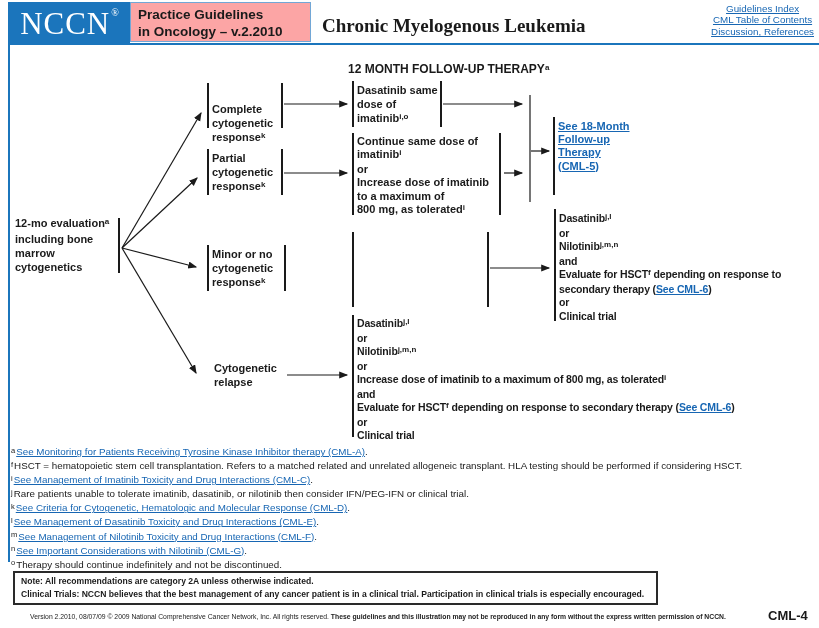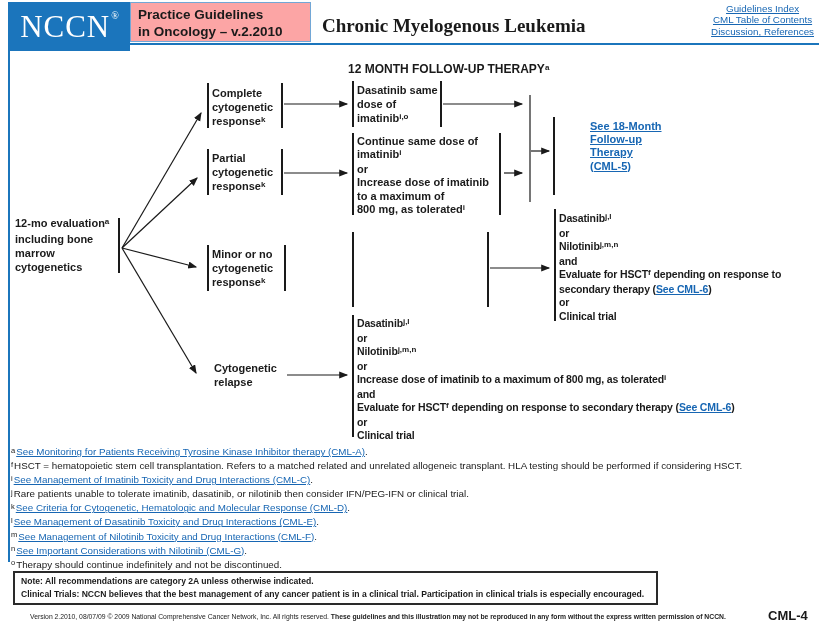--- a/index.html
+++ b/index.html
@@ -5,42 +5,42 @@
   :root{
     --nccn-blue:#1b75bc;
     --link-blue:#1766b3;
     --ink:#1a1a1a;
   }
   html,body{margin:0;padding:0;background:#fff;}
   .page{position:relative;width:819px;height:628px;background:#fff;overflow:hidden;
         font-family:"Liberation Sans", sans-serif;color:var(--ink);}
 
   
-  .logo-box{position:absolute;left:8px;top:2px;width:122px;height:49px;background:var(--nccn-blue);
+  .logo-box{position:absolute;left:8px;top:2px;width:122px;height:43px;background:var(--nccn-blue);
             display:flex;align-items:center;justify-content:center;}
   .logo-text{color:#fff;font-family:"Liberation Serif", serif;font-size:31px;letter-spacing:1px;}
   .logo-reg{color:#fff;font-family:"Liberation Serif", serif;font-size:10px;position:relative;top:-11px;left:1px;}
   .pg-box{position:absolute;left:130px;top:2px;width:181px;height:40px;background:#fca5a5;
           border:1.5px solid #72a7d6;box-sizing:border-box;padding:3px 0 0 7px;
           font-weight:bold;font-size:13.5px;line-height:17px;}
   .page-title{position:absolute;left:322px;top:15px;font-size:19px;font-weight:bold;white-space:nowrap;font-family:Liberation Serif, serif;}
   .nav-links{position:absolute;right:5px;top:3px;text-align:center;font-size:9.8px;line-height:11.4px;}
   .nav-links a{color:var(--link-blue);text-decoration:underline;cursor:pointer;display:block;}
   .header-rule{position:absolute;left:8px;top:42.5px;width:811px;height:2.2px;background:var(--nccn-blue);}
   .left-rule{position:absolute;left:8px;top:2px;width:2.2px;height:560px;background:var(--nccn-blue);}
 
   
   .fc{position:absolute;font-weight:bold;font-size:11px;line-height:14px;white-space:nowrap;}
   .fc-sm{font-size:10.5px;letter-spacing:-0.15px;line-height:13.5px;}
   .sup{font-size:8px;position:relative;top:-3.5px;letter-spacing:0;}
   .lnk{color:var(--link-blue);text-decoration:underline;cursor:pointer;}
   .ind{padding-left:8px;}
   .bar{position:absolute;width:1.6px;background:#1a1a1a;}
   .section-title{position:absolute;left:348px;top:62px;font-size:12px;font-weight:bold;white-space:nowrap;}
-  .linkbox{color:var(--link-blue);text-decoration:underline;cursor:pointer;margin-left:32px;}
+  .linkbox{color:var(--link-blue);text-decoration:underline;cursor:pointer;}
   svg.connectors{position:absolute;left:0;top:0;pointer-events:none;}
 
   
   .footnotes{position:absolute;left:11px;top:445px;font-size:9.8px;line-height:13.1px;white-space:nowrap;}
   .footnotes .sup{font-size:7.5px;top:-2.5px;margin-right:1px;}
 
   
   .note-box{position:absolute;left:13px;top:571px;width:629px;height:26px;border:2px solid #2a2a2a;
             padding:2px 6px;font-size:8.6px;font-weight:bold;line-height:12.6px;white-space:nowrap;}
   .footer-text{position:absolute;left:30px;top:613px;font-size:6.8px;color:#222;white-space:nowrap;}
@@ -97,21 +97,21 @@
 
   <div class="fc" style="left:15px;top:216px;">
       <div><span>12-mo evaluation</span><span class="sup">a</span></div>
       <div><span>including bone</span></div>
       <div><span>marrow</span></div>
       <div><span>cytogenetics</span></div>
     </div>
   <div class="bar" style="left:118px;top:218px;height:55px;"></div>
 
   <div class="bar" style="left:207px;top:83px;height:45px;"></div>
-  <div class="fc" style="left:212px;top:86px;">
+  <div class="fc" style="left:212px;top:102px;">
       <div><span>Complete</span></div>
       <div><span>cytogenetic</span></div>
       <div><span>response</span><span class="sup">k</span></div>
     </div>
   <div class="bar" style="left:281px;top:83px;height:45px;"></div>
 
   <div class="bar" style="left:207px;top:149px;height:46px;"></div>
   <div class="fc" style="left:212px;top:151px;">
       <div><span>Partial</span></div>
       <div><span>cytogenetic</span></div>

